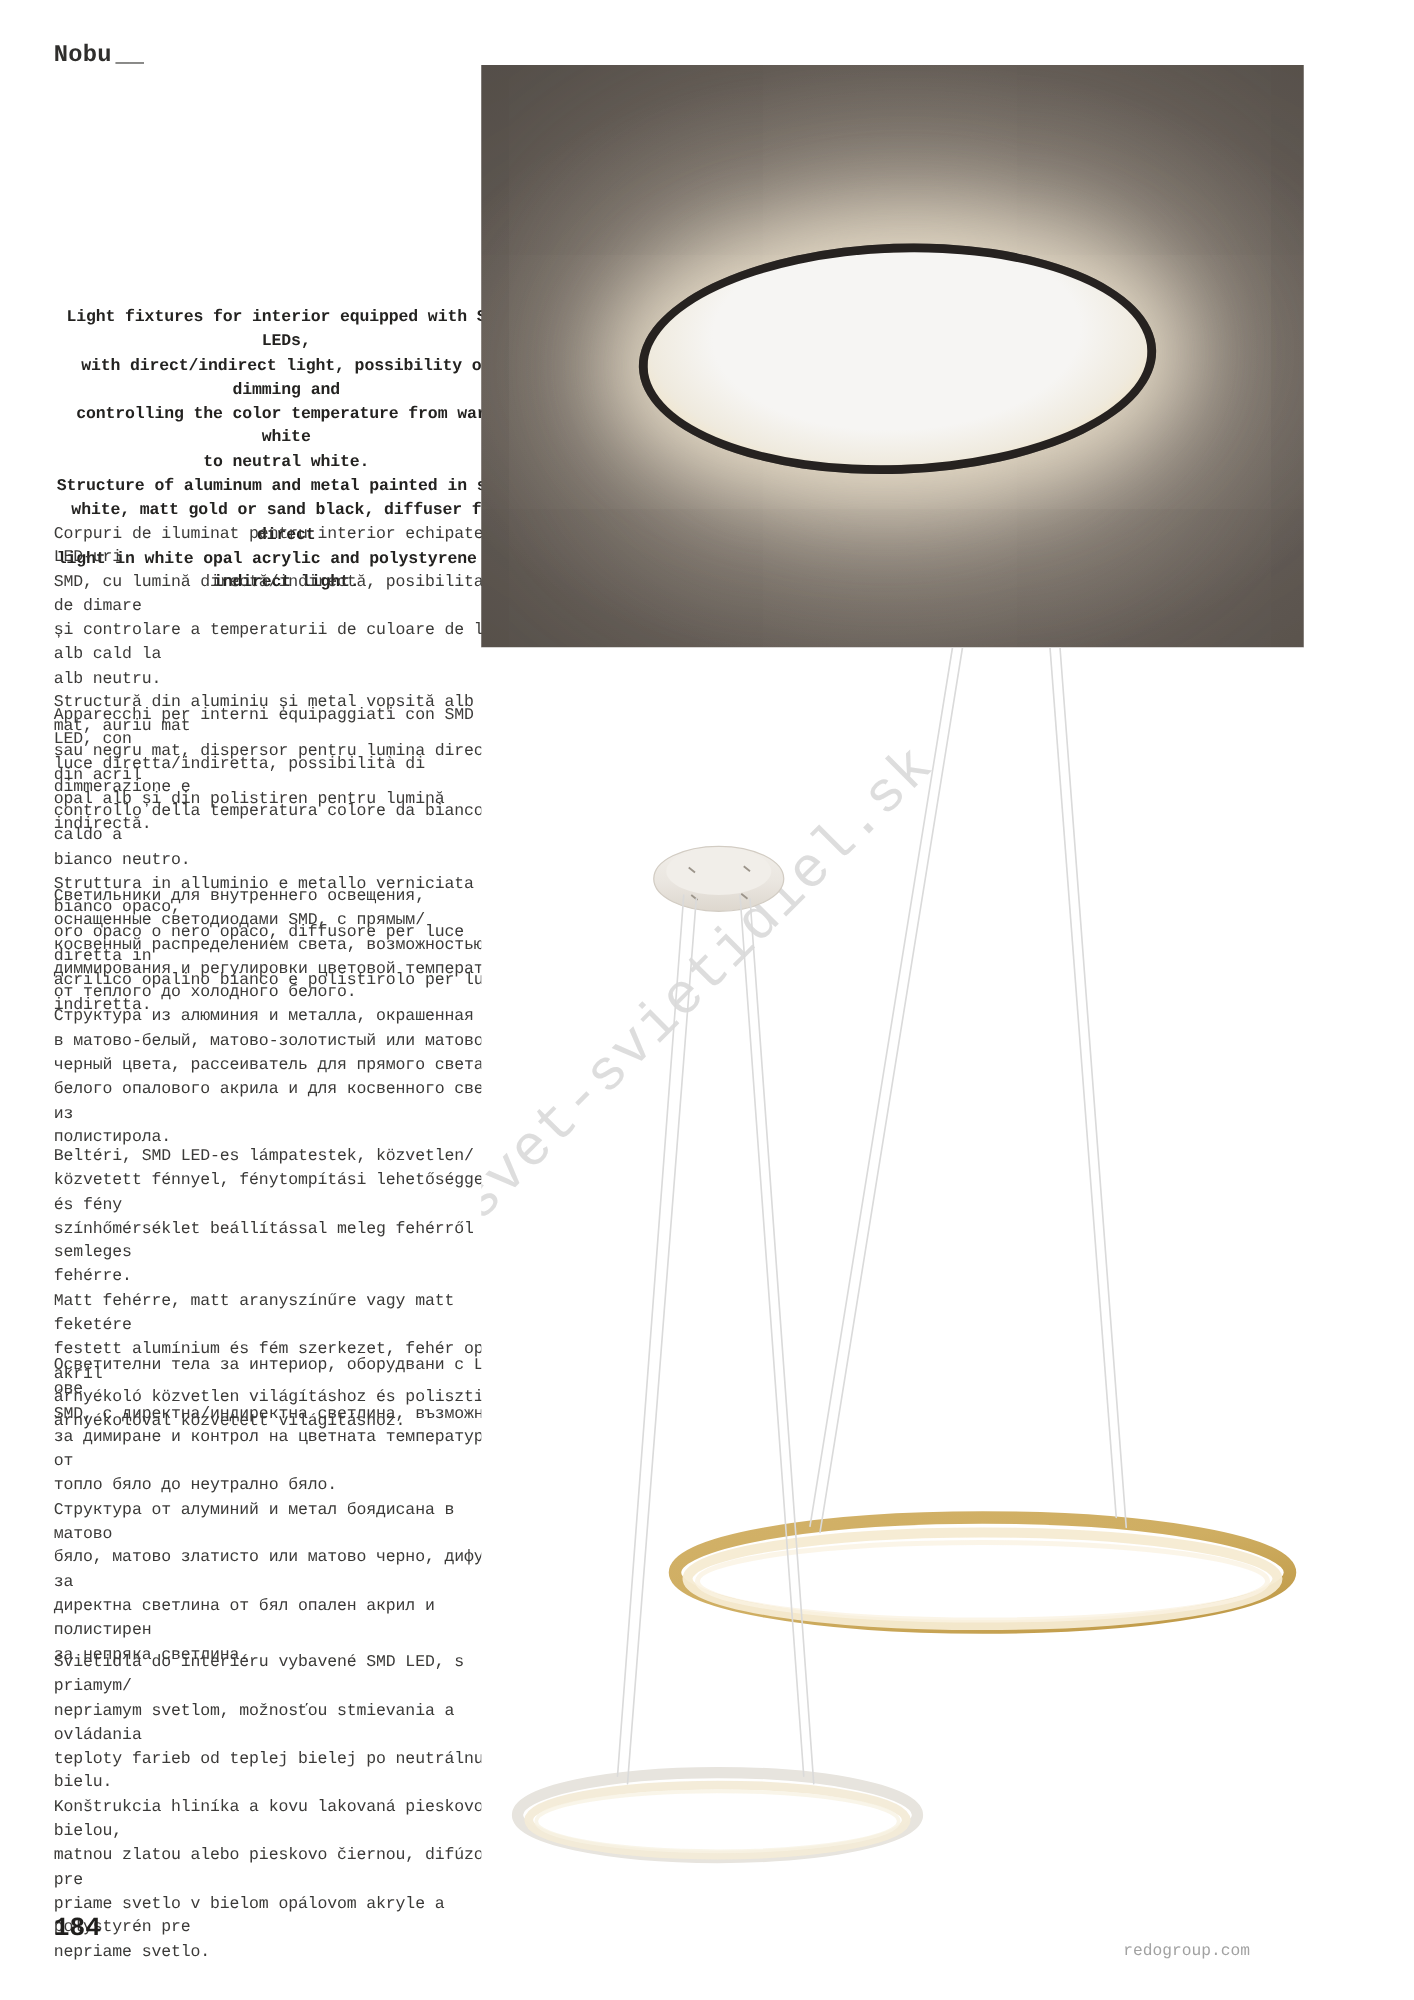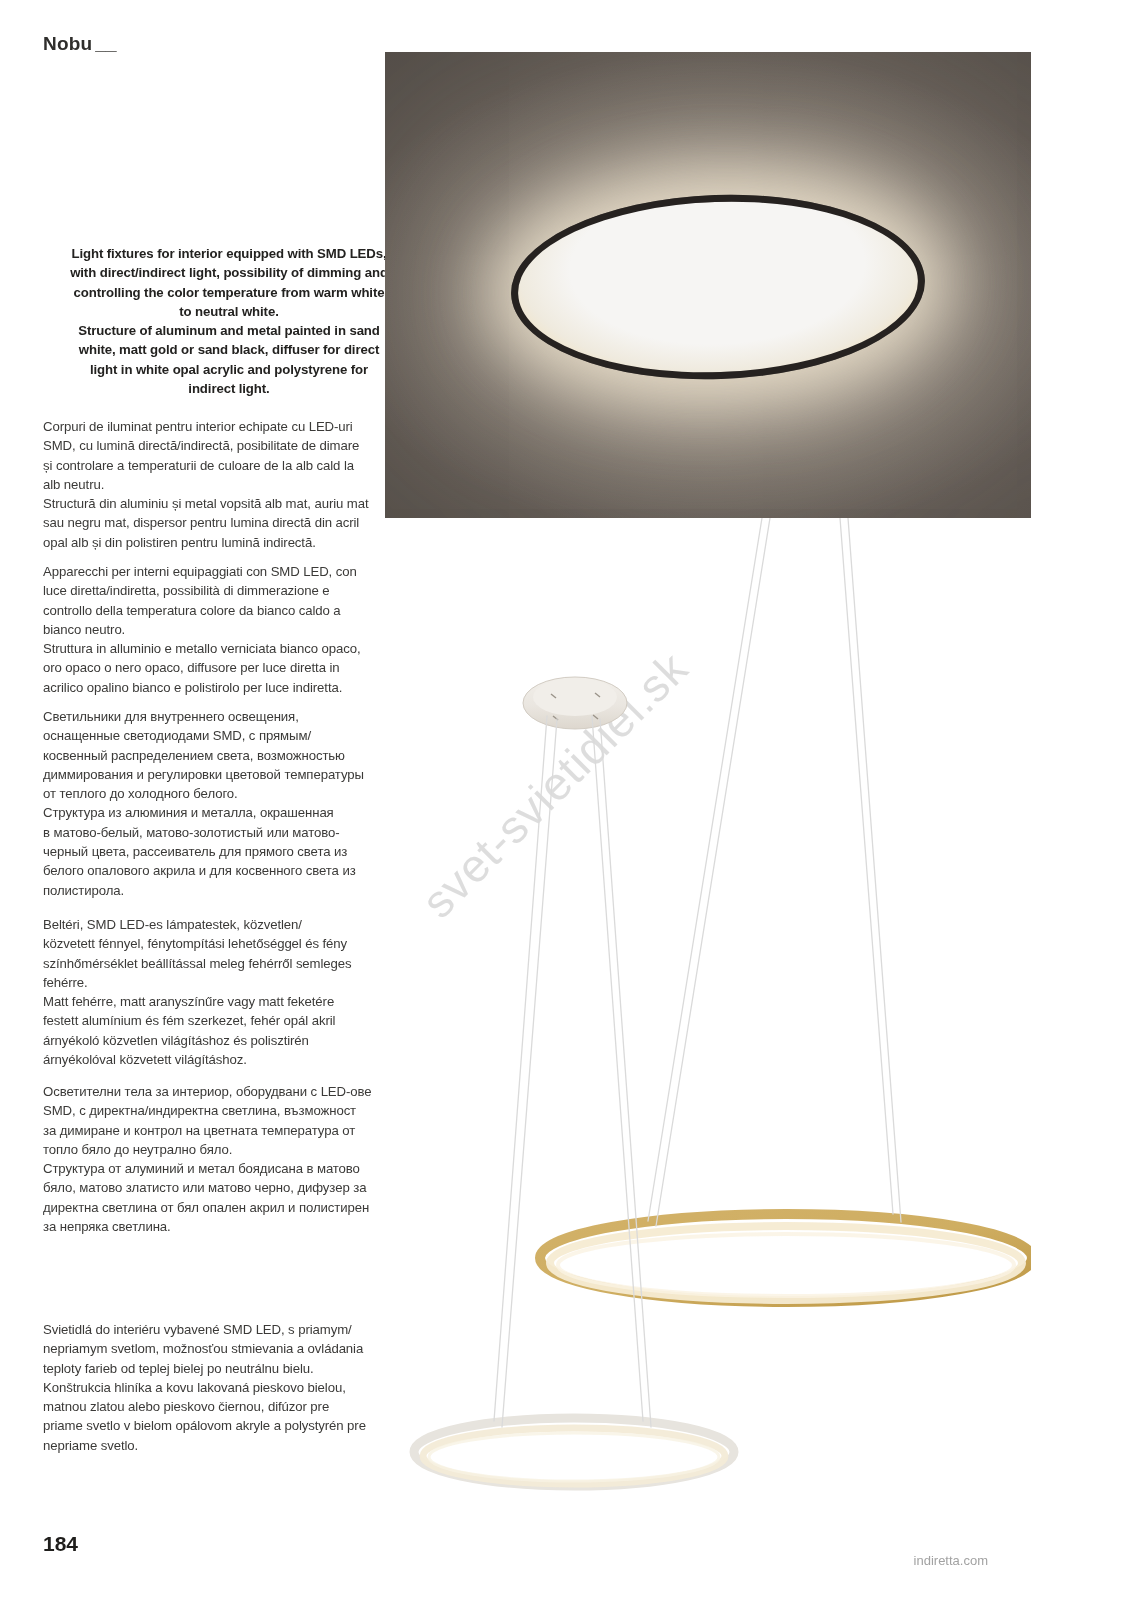--- a/index.html
+++ b/index.html
@@ -1,18 +1,18 @@
 <!DOCTYPE html>
 <html><head>
 <meta charset="utf-8">
 <style>
   html,body{margin:0;padding:0;background:#ffffff;}
   .page{
     position:relative;width:1031px;height:1600px;overflow:hidden;background:#ffffff;
-    font-family:Liberation Sans, sans-serif;color:#2b2a28;
+    font-family:Liberation Mono, monospace;color:#2b2a28;padding-left:12px;
   }
   
   .brand{position:absolute;left:43px;top:33px;font-size:19px;font-weight:bold;letter-spacing:.2px;color:#2f2e2c;}
   .brand .us{letter-spacing:0;margin-left:3px;}
   .info-title{
     position:absolute;left:40px;top:96px;font-size:76px;line-height:1;
     color:#2c2b29;-webkit-text-fill-color:transparent;-webkit-text-stroke:1.6px #2c2b29;
     letter-spacing:1px;
   }
   .info-title .us{letter-spacing:-2px;}
@@ -158,15 +158,15 @@
         <line x1="463" y1="0" x2="516" y2="704"></line>
         <line x1="162" y1="198" x2="109" y2="903"></line>
         <line x1="172" y1="201" x2="117" y2="909"></line>
         <line x1="207" y1="198" x2="258" y2="903"></line>
         <line x1="215" y1="201" x2="266" y2="909"></line>
       </g>
     </svg>
   </div>
 
   <div class="page-number">184</div>
-  <div class="website">indiretta.com</div>
+  <div class="website">redogroup.com</div>
 
 </div>
 
 </body></html>

